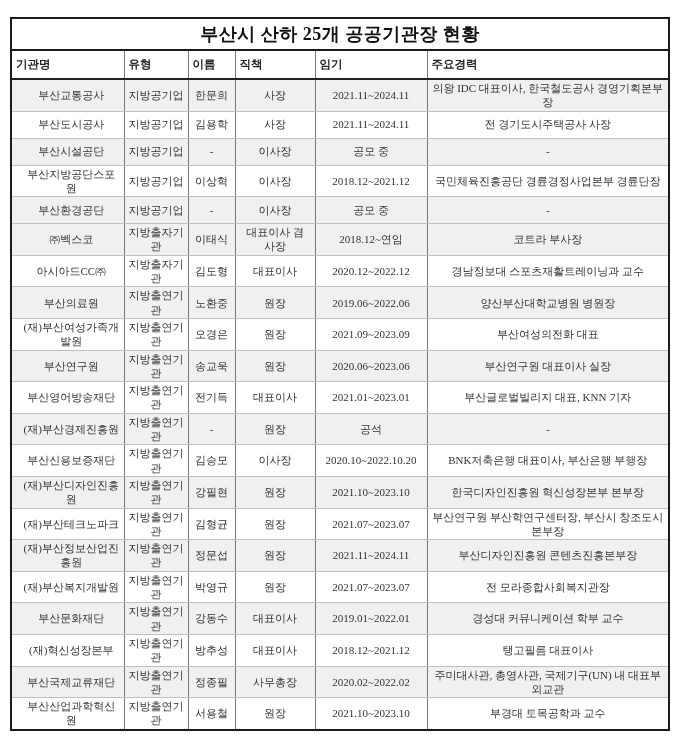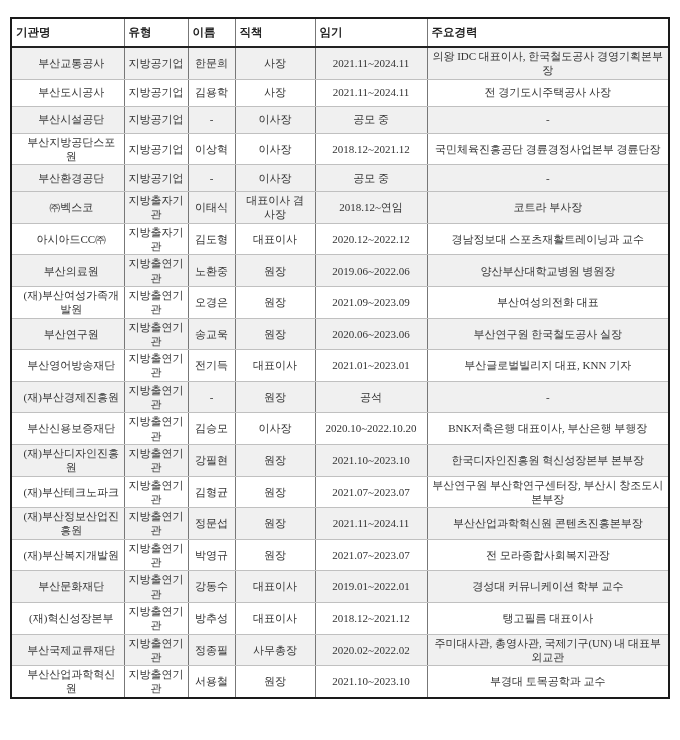--- a/index.html
+++ b/index.html
@@ -53,20 +53,21 @@
   col.c-type{width:64px;}
   col.c-name{width:47px;}
   col.c-pos{width:80px;}
   col.c-term{width:112px;}
   col.c-career{width:auto;}
 </style>
 </head>
 <body>
 
 <div class="sheet">
+  <div class="title">부산시 산하 25개 공공기관장 현황</div>
   <table class="grid">
     <colgroup>
       <col class="c-org">
         <col class="c-type">
         <col class="c-name">
       <col class="c-pos">
         <col class="c-term">
         <col class="c-career">
     </colgroup>
     <thead>
@@ -151,21 +152,21 @@
           <td>원장</td>
           <td>2021.09~2023.09</td>
           <td>부산여성의전화 대표</td>
         </tr>
         <tr class="stripe">
           <td>부산연구원</td>
           <td>지방출연기관</td>
           <td>송교욱</td>
           <td>원장</td>
           <td>2020.06~2023.06</td>
-          <td>부산연구원 한국철도공사 실장</td>
+          <td>부산연구원 대표이사 실장</td>
         </tr>
         <tr>
           <td>부산영어방송재단</td>
           <td>지방출연기관</td>
           <td>전기득</td>
           <td>대표이사</td>
           <td>2021.01~2023.01</td>
           <td>부산글로벌빌리지 대표, KNN 기자</td>
         </tr>
         <tr class="stripe">
@@ -199,21 +200,21 @@
           <td>원장</td>
           <td>2021.07~2023.07</td>
           <td>부산연구원 부산학연구센터장, 부산시 창조도시본부장</td>
         </tr>
         <tr class="stripe">
           <td>(재)부산정보산업진흥원</td>
           <td>지방출연기관</td>
           <td>정문섭</td>
           <td>원장</td>
           <td>2021.11~2024.11</td>
-          <td>부산산업과학혁신원 콘텐츠진흥본부장</td>
+          <td>부산디자인진흥원 콘텐츠진흥본부장</td>
         </tr>
         <tr>
           <td>(재)부산복지개발원</td>
           <td>지방출연기관</td>
           <td>박영규</td>
           <td>원장</td>
           <td>2021.07~2023.07</td>
           <td>전 모라종합사회복지관장</td>
         </tr>
         <tr class="stripe">

